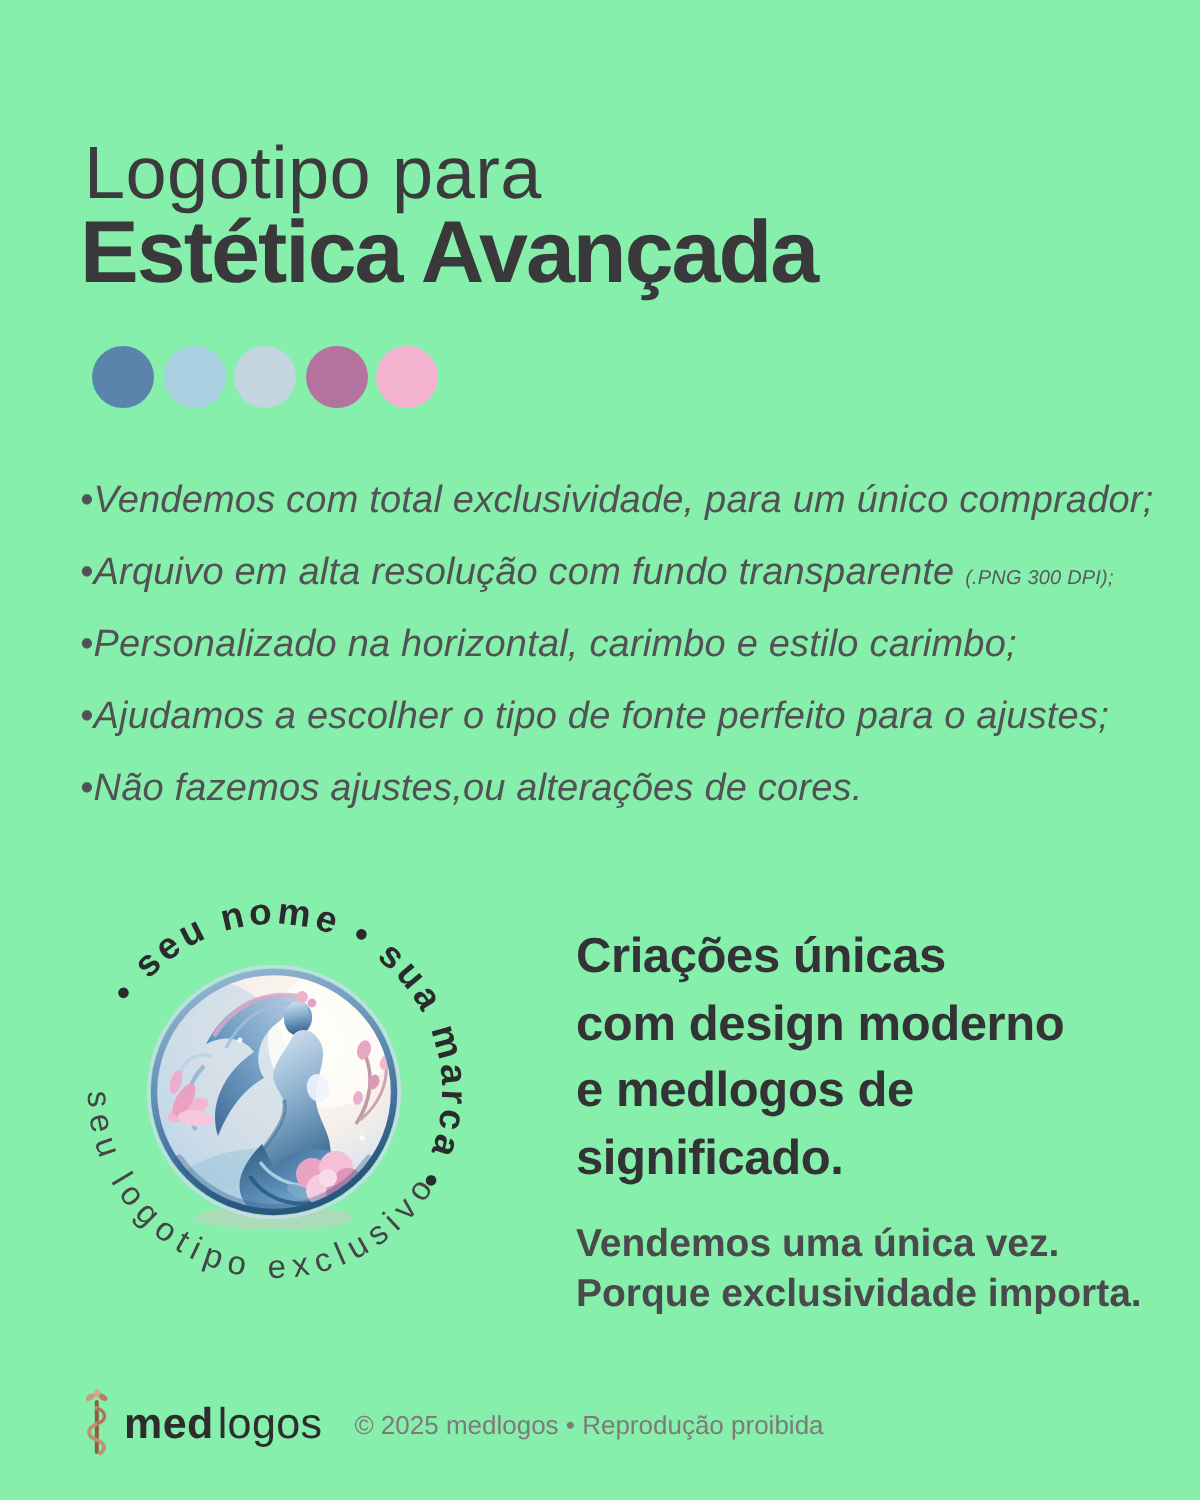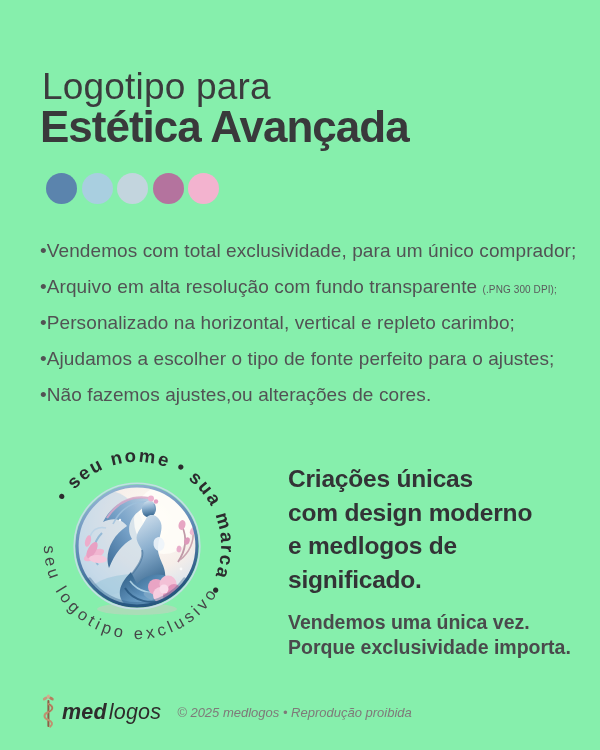--- a/index.html
+++ b/index.html
@@ -21,37 +21,37 @@
   .palette{
     position:absolute; left:46px; top:173px;
     display:flex; gap:4.5px;
   }
   .dot{width:31px; height:31px; border-radius:50%; display:block;}
   .features{
     position:absolute; left:40px; top:234px; width:540px;
     list-style:none; margin:0; padding:0;
     font-size:19px; color:#525254; letter-spacing:0.1px;
   }
-  .features li{line-height:33px; white-space:nowrap;}
+  .features li{line-height:33px; white-space:nowrap;font-style:italic;}
   .features .small{font-size:10px; color:#5a5a5c;}
   .badge{position:absolute; left:30px; top:438px; width:214px; height:214px;}
   .arc-top{
     font-family:"Liberation Sans",sans-serif;
     font-size:18.5px; font-weight:700; letter-spacing:2px; fill:#2b2b2d;
   }
   .arc-bottom{
     font-family:"Liberation Sans",sans-serif;
     font-size:16.5px; font-weight:500; letter-spacing:3.8px; fill:#454547;
   }
   .claim{position:absolute; left:288px; top:462px; width:290px;}
   .headline{font-size:24.5px; font-weight:700; color:#333336; line-height:33.5px; letter-spacing:-0.2px;}
   .subtext{margin-top:14px; font-size:19.5px; font-weight:700; color:#4a4a4c; line-height:25px;}
   .footer{
     position:absolute; left:40px; top:694px; height:36px;
-    display:flex; align-items:center;font-style:italic;
+    display:flex; align-items:center;
   }
   .staff{display:block; margin-right:5px;}
   .wordmark{font-size:21.5px; color:#2e2c2c; letter-spacing:0.2px;}
   .wordmark b{font-weight:700;}
   .wordmark span{font-weight:400; margin-left:2px;}
   .copyright{margin-left:16px; font-size:13px; color:#7e7a79; padding-top:1px;}
 </style>
 </head>
 <body>
 
@@ -64,21 +64,21 @@
     <span class="dot" style="background: rgb(91, 132, 173);"></span>
     <span class="dot" style="background: rgb(169, 207, 224);"></span>
     <span class="dot" style="background: rgb(195, 213, 222);"></span>
     <span class="dot" style="background: rgb(180, 115, 158);"></span>
     <span class="dot" style="background: rgb(243, 179, 207);"></span>
   </div>
 
   <ul class="features">
     <li><span>•Vendemos com total exclusividade, para um único comprador;</span><span class="small"></span></li>
     <li><span>•Arquivo em alta resolução com fundo transparente </span><span class="small">(.PNG 300 DPI);</span></li>
-    <li><span>•Personalizado na horizontal, vertical e repleto carimbo;</span><span class="small"></span></li>
+    <li><span>•Personalizado na horizontal, carimbo e estilo carimbo;</span><span class="small"></span></li>
     <li><span>•Ajudamos a escolher o tipo de fonte perfeito para o ajustes;</span><span class="small"></span></li>
     <li><span>•Não fazemos ajustes,ou alterações de cores.</span><span class="small"></span></li>
   </ul>
 
   <div class="badge">
     <svg viewBox="0 0 214 214" width="214" height="214">
       <defs>
         <clipPath id="sphereClip">
             <circle cx="107" cy="108" r="60"></circle>
           </clipPath>

